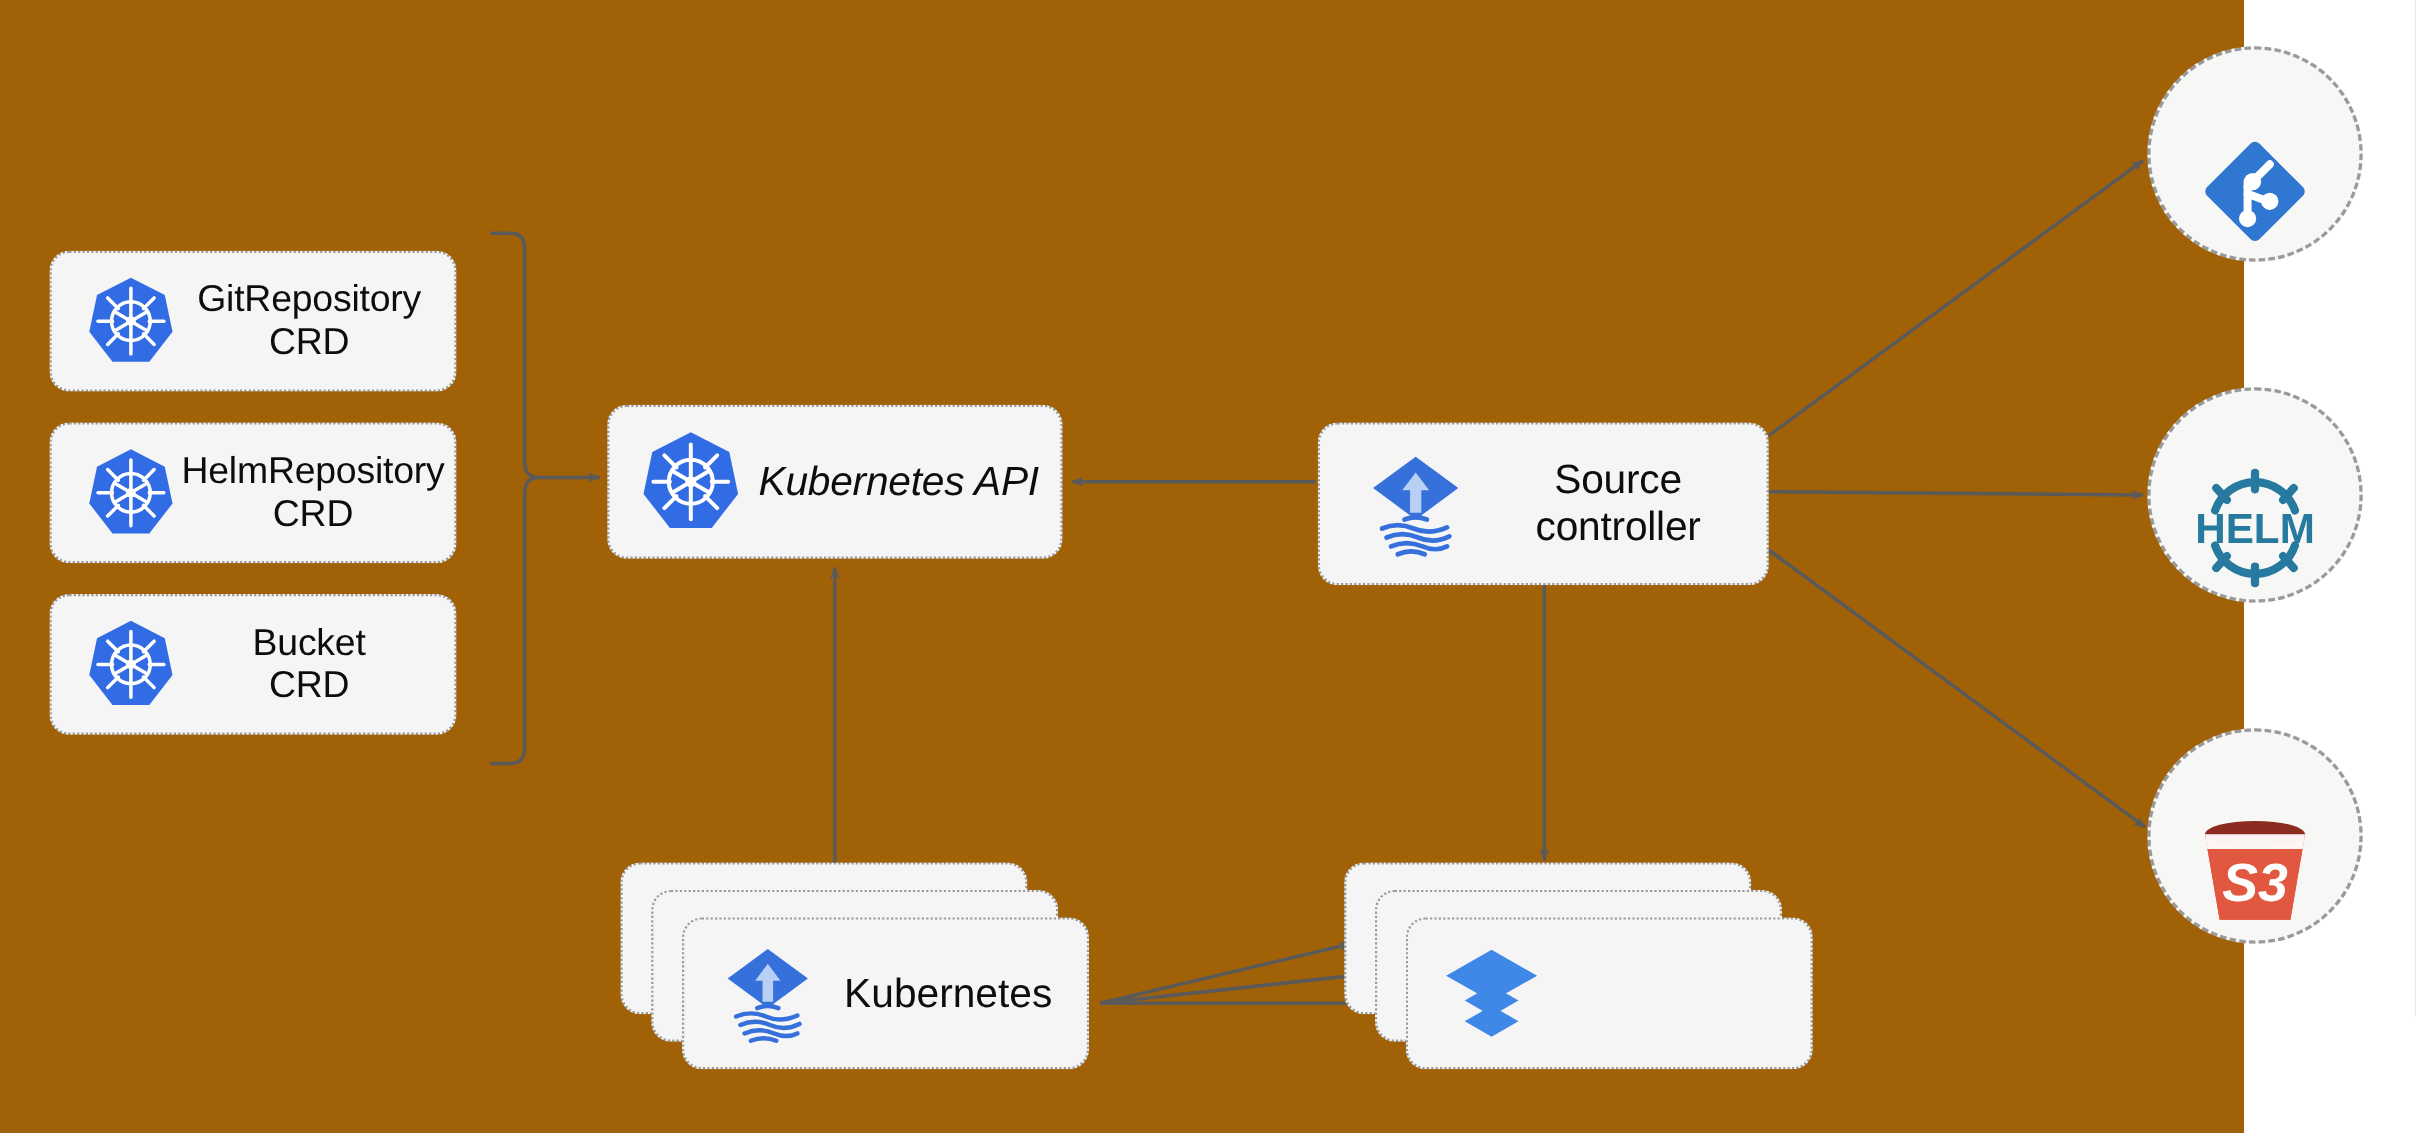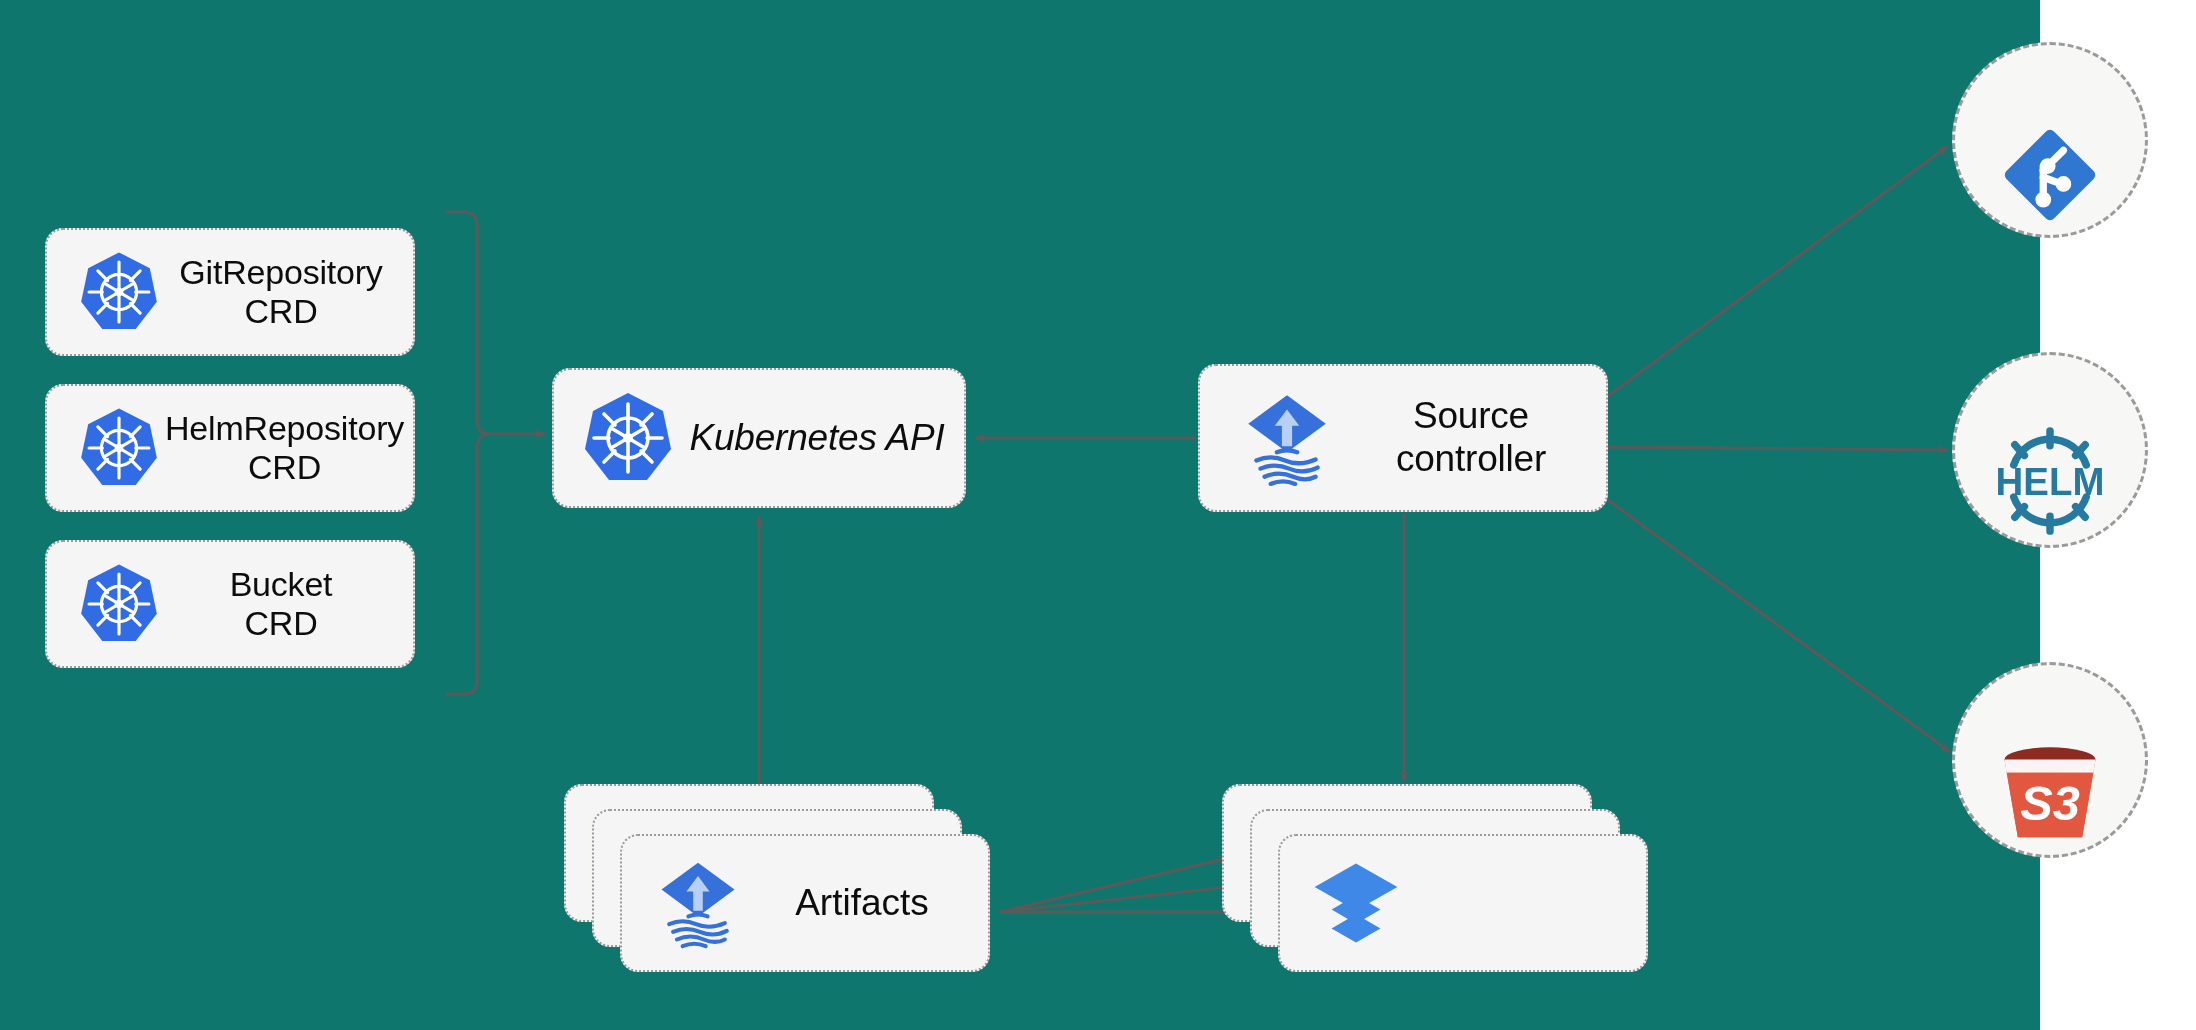--- a/index.html
+++ b/index.html
@@ -11,21 +11,21 @@
   body {
     font-family: "Liberation Sans", sans-serif;
     width: 2196px;
     height: 1030px;
     overflow: hidden;
   }
   #diagram {
     position: relative;
     width: 2040px;
     height: 1030px;
-    background: #0f766e;
+    background: #a16207;
   }
   #edges {
     position: absolute;
     left: 0;
     top: 0;
     width: 2196px;
     height: 1030px;
     pointer-events: none;
   }
 
@@ -80,21 +80,21 @@
     height: 140px;
     padding-left: 22px;
     font-style: italic;
   }
   #node-kubernetes-api .icon-slot { width: 104px; height: 104px; }
   #node-kubernetes-api .label { font-size: 37px; }
 
   
   #node-source-controller {
     left: 1198px;
-    top: 364px;
+    top: 384px;
     width: 410px;
     height: 148px;
     padding-left: 34px;
   }
   #node-source-controller .icon-slot { width: 106px; height: 106px; }
   #node-source-controller .label { font-size: 37px; padding-left: 6px; }
 
   
   .stack {
     position: absolute;
@@ -324,21 +324,21 @@
           <path d="M50,22 L62,38 L55,38 L55,58 L45,58 L45,38 L38,38 Z" fill="#B9D0F5"></path>
           <g stroke="#3670DB" stroke-width="4.2" fill="none" stroke-linecap="round">
             <path d="M20,72 Q34,66 48,72 Q62,78 78,71"></path>
             <path d="M24,80 Q38,74 52,80 Q66,86 80,79"></path>
             <path d="M28,88 Q42,82 56,88 Q68,93 78,88"></path>
             <path d="M34,95 Q46,90 58,95"></path>
             <path d="M40,64 Q50,60 60,64"></path>
           </g>
         </svg>
       </span>
-      <span class="label">Artifacts</span>
+      <span class="label">Kubernetes</span>
     </div>
   </div>
 
   <div class="stack" id="stack-artifacts">
     <div class="sheet s1"></div>
     <div class="sheet s2"></div>
     <div class="sheet s3">
       <span class="icon-slot">
         <svg width="94" height="94" viewBox="0 0 100 100">
           <polygon points="50,8 94,33 50,58 6,33" fill="#4088E8"></polygon>

